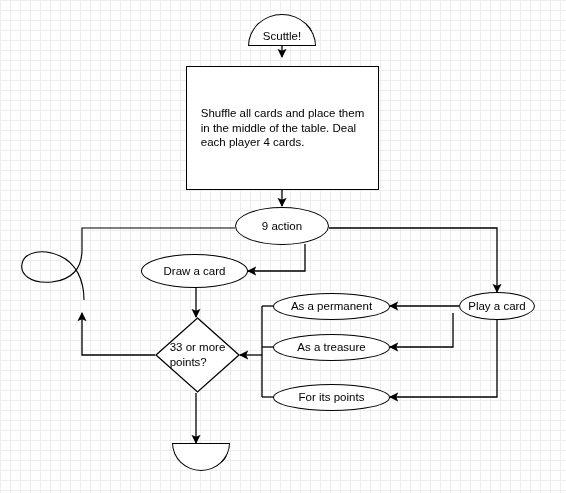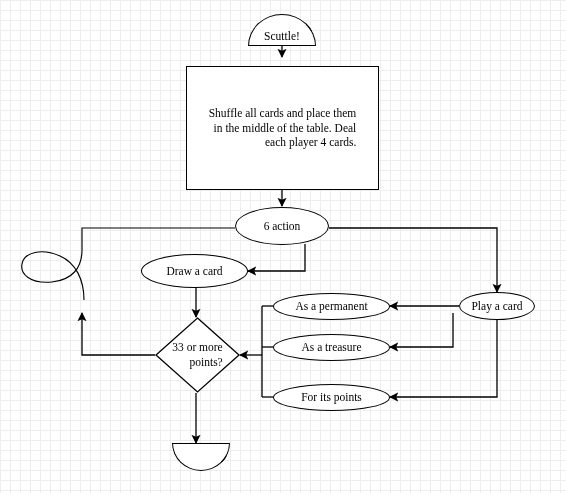--- a/index.html
+++ b/index.html
@@ -27,27 +27,26 @@
     left: 0;
     top: 0;
     width: 566px;
     height: 493px;
   }
   .node {
     position: absolute;
     display: flex;
     align-items: center;
     justify-content: center;
-    text-align: right;
+    text-align: left;
     color: #000000;
     font-size: 11.5px;
     line-height: 1.28;
     box-sizing: border-box;
     z-index: 2;
-    font-family: Liberation Serif, serif;
   }
   .node-text {
     position: relative;
     z-index: 3;
     white-space: pre-line;
   }
   .shape-rect {
     border: 1.3px solid #000000;
     background: #ffffff;
     padding: 4px 10px;
@@ -134,21 +133,21 @@
     <span class="node-text">Scuttle!</span>
   </div>
 
   <div class="node shape-rect" style="left:186px; top:57px; width:193px; height:124px;">
     <span class="node-text">Shuffle all cards and place them
 in the middle of the table. Deal
 each player 4 cards.</span>
   </div>
 
   <div class="node shape-ellipse" style="left:235px; top:207px; width:94px; height:38px;">
-    <span class="node-text">6 action</span>
+    <span class="node-text">9 action</span>
   </div>
 
   <div class="node shape-ellipse" style="left:141px; top:254px; width:107px; height:34px;">
     <span class="node-text">Draw a card</span>
   </div>
 
   <div class="node shape-ellipse" style="left:459px; top:292px; width:76px; height:28px;">
     <span class="node-text">Play a card</span>
   </div>
 

